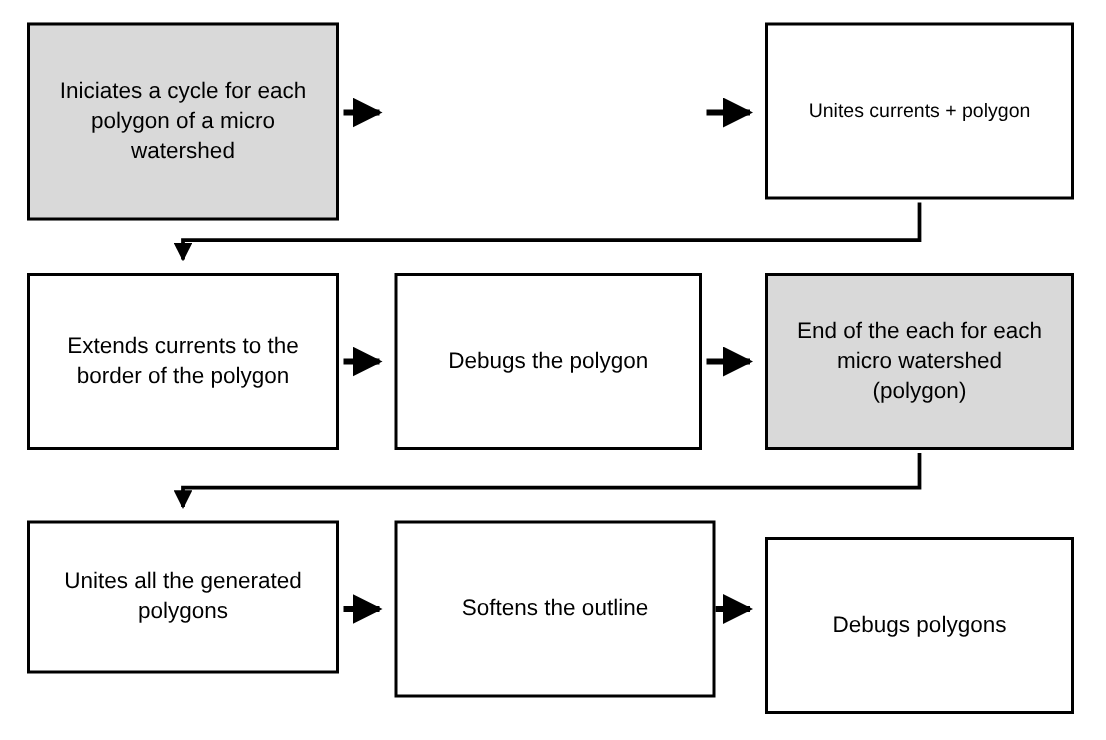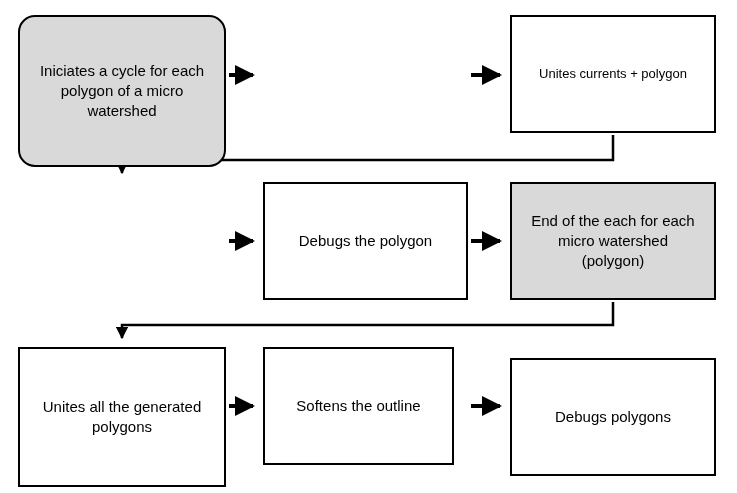--- a/index.html
+++ b/index.html
@@ -29,30 +29,30 @@
     line-height: 1.35;
     color: #000000;
   }
   .flow-box.shaded {
     background: #d9d9d9;
   }
   .flow-box.small {
     font-size: 13px;
   }
   
-  #box1 { left: 18px;  top: 15px;  width: 208px; height: 152px; border-radius: 17px; }
+  #box1 { left: 18px;  top: 15px;  width: 208px; height: 132px; }
   #box2 { left: 263px; top: 15px;  width: 205px; height: 118px; }
   #box3 { left: 510px; top: 15px;  width: 206px; height: 118px; }
   
   #box4 { left: 18px;  top: 182px; width: 208px; height: 118px; }
   #box5 { left: 263px; top: 182px; width: 205px; height: 118px; }
   #box6 { left: 510px; top: 182px; width: 206px; height: 118px; }
   
-  #box7 { left: 18px;  top: 347px; width: 208px; height: 140px; justify-content: center; }
-  #box8 { left: 263px; top: 347px; width: 191px; height: 118px; }
+  #box7 { left: 18px;  top: 347px; width: 208px; height: 102px; justify-content: center; }
+  #box8 { left: 263px; top: 347px; width: 214px; height: 118px; }
   #box9 { left: 510px; top: 358px; width: 206px; height: 118px; }
 
   svg.arrows {
     position: absolute;
     left: 0;
     top: 0;
     width: 737px;
     height: 493px;
     pointer-events: none;
   }
@@ -85,20 +85,23 @@
 
   <div id="box1" class="flow-box shaded">
     <span>Iniciates a cycle for each polygon of a micro watershed</span>
   </div>
 
 
   <div id="box3" class="flow-box small">
     <span>Unites currents + polygon</span>
   </div>
 
+  <div id="box4" class="flow-box">
+    <span>Extends currents to the border of the polygon</span>
+  </div>
 
   <div id="box5" class="flow-box">
     <span>Debugs the polygon</span>
   </div>
 
   <div id="box6" class="flow-box shaded">
     <span>End of the each for each micro watershed (polygon)</span>
   </div>
 
   <div id="box7" class="flow-box">

